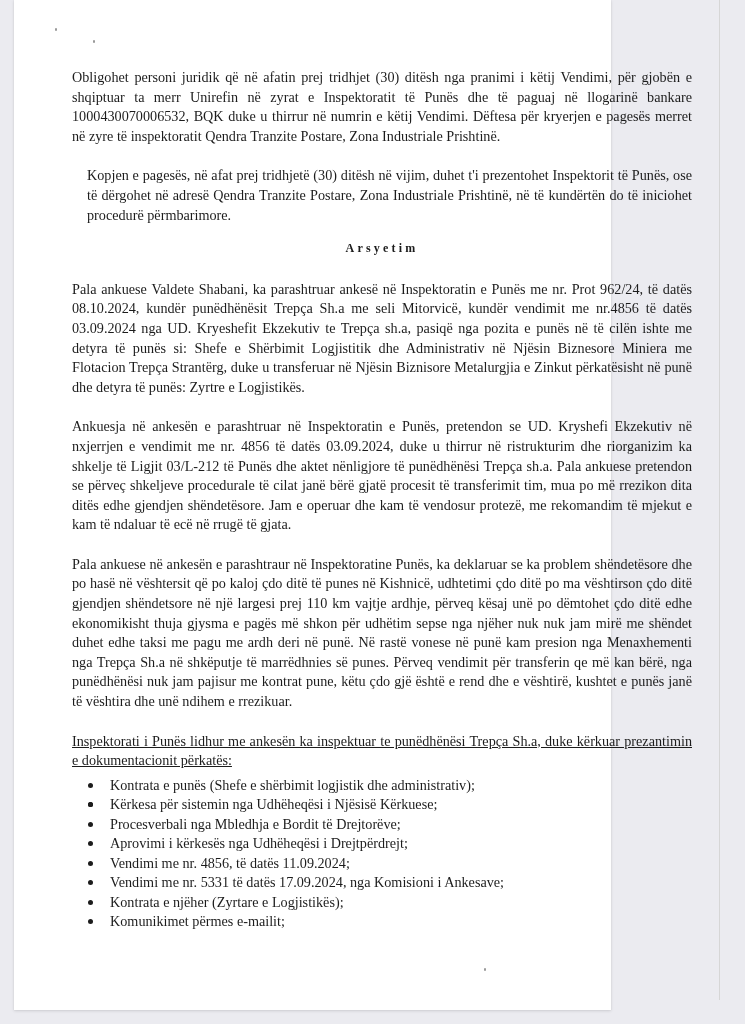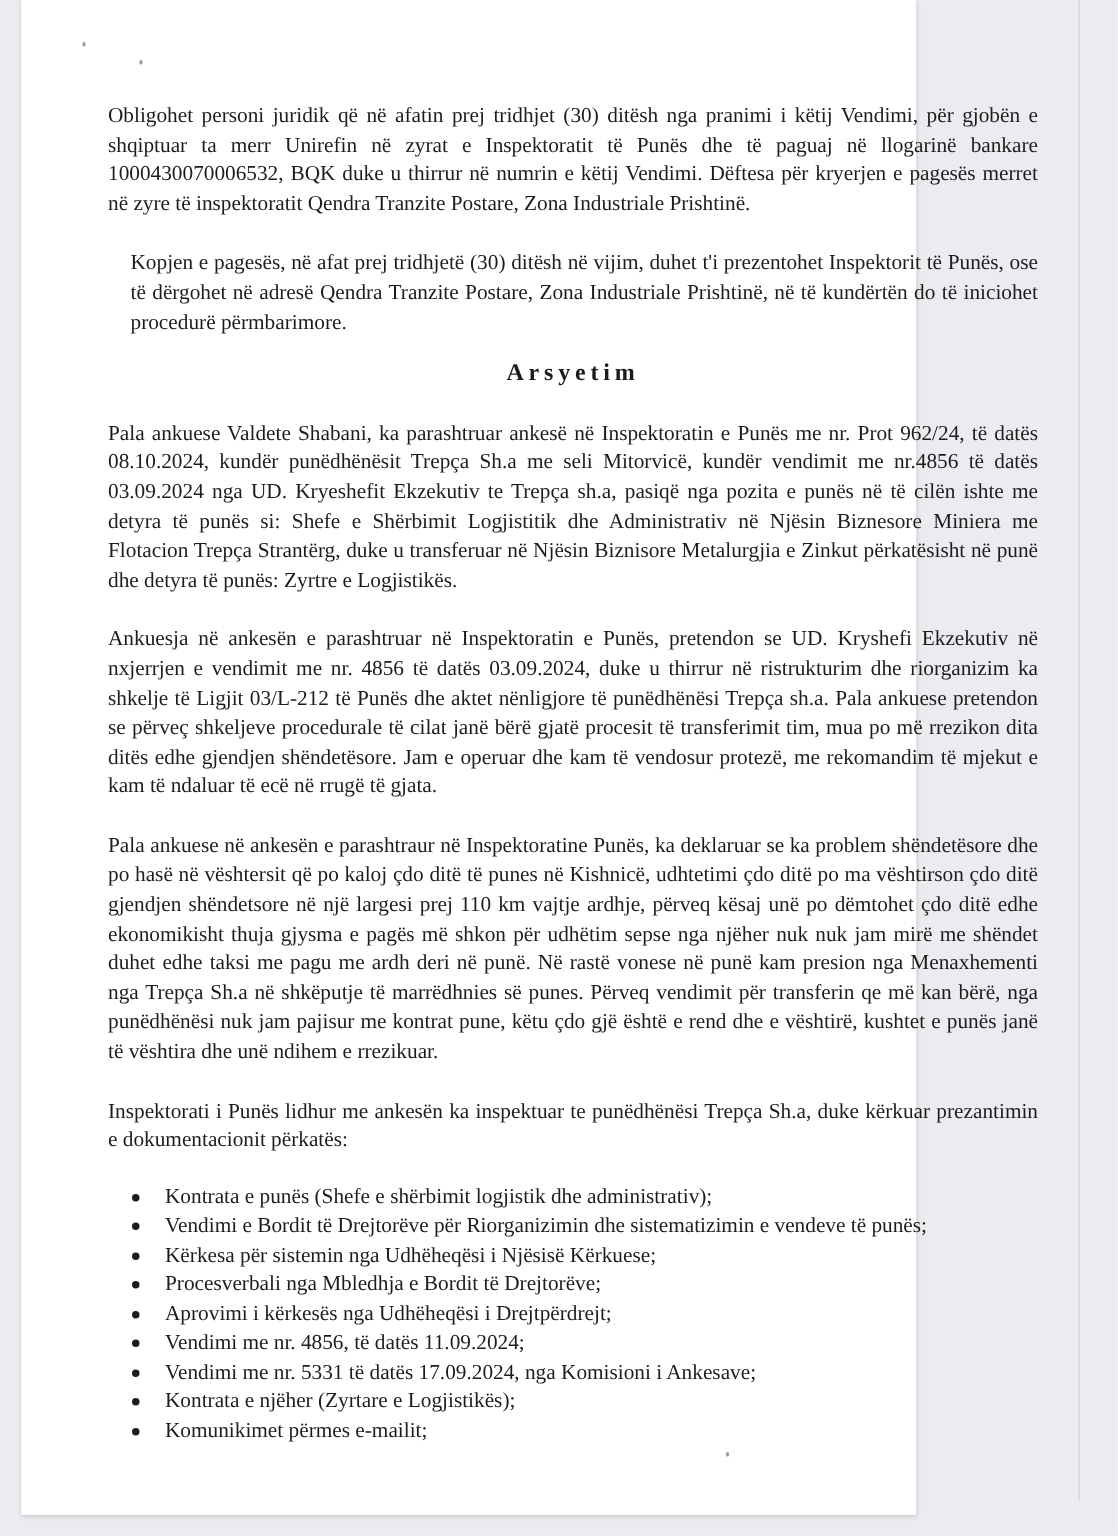--- a/index.html
+++ b/index.html
@@ -46,21 +46,21 @@
   }
   .para {
     margin: 0 0 20px 0;
     text-align: justify;
   }
   .heading {
     text-align: center;
     font-weight: bold;
     letter-spacing: 3.2px;
     margin: 0 0 21px 0;
-    font-size: 16px;
+    font-size: 12px;
   }
   .bullets {
     list-style: none;
     margin: 0;
     padding: 0 0 0 14px;
   }
   .bullets li {
     position: relative;
     padding-left: 24px;
     line-height: 19.5px;
@@ -86,25 +86,25 @@
 
   <div class="content">
     <p class="para">Obligohet personi juridik që në afatin prej tridhjet (30) ditësh nga pranimi i këtij Vendimi, për gjobën e shqiptuar ta merr Unirefin në zyrat e Inspektoratit të Punës dhe të paguaj në llogarinë bankare 1000430070006532, BQK duke u thirrur në numrin e këtij Vendimi. Dëftesa për kryerjen e pagesës merret në zyre të inspektoratit Qendra Tranzite Postare, Zona Industriale Prishtinë.</p>
     <p class="para" style="margin-bottom:14px;margin-left:15px;">Kopjen e pagesës, në afat prej tridhjetë (30) ditësh në vijim, duhet t'i prezentohet Inspektorit të Punës, ose të dërgohet në adresë Qendra Tranzite Postare, Zona Industriale Prishtinë, në të kundërtën do të iniciohet procedurë përmbarimore.</p>
 
     <div class="heading">Arsyetim</div>
 
     <p class="para">Pala ankuese Valdete Shabani, ka parashtruar ankesë në Inspektoratin e Punës me nr. Prot 962/24, të datës 08.10.2024, kundër punëdhënësit Trepça Sh.a me seli Mitorvicë, kundër vendimit me nr.4856 të datës 03.09.2024 nga UD. Kryeshefit Ekzekutiv te Trepça sh.a, pasiqë nga pozita e punës në të cilën ishte me detyra të punës si: Shefe e Shërbimit Logjistitik dhe Administrativ në Njësin Biznesore Miniera me Flotacion Trepça Strantërg, duke u transferuar në Njësin Biznisore Metalurgjia e Zinkut përkatësisht në punë dhe detyra të punës: Zyrtre e Logjistikës.</p>
     <p class="para">Ankuesja në ankesën e parashtruar në Inspektoratin e Punës, pretendon se UD. Kryshefi Ekzekutiv në nxjerrjen e vendimit me nr. 4856 të datës 03.09.2024, duke u thirrur në ristrukturim dhe riorganizim ka shkelje të Ligjit 03/L-212 të Punës dhe aktet nënligjore të punëdhënësi Trepça sh.a. Pala ankuese pretendon se përveç shkeljeve procedurale të cilat janë bërë gjatë procesit të transferimit tim, mua po më rrezikon dita ditës edhe gjendjen shëndetësore. Jam e operuar dhe kam të vendosur protezë, me rekomandim të mjekut e kam të ndaluar të ecë në rrugë të gjata.</p>
     <p class="para">Pala ankuese në ankesën e parashtraur në Inspektoratine Punës, ka deklaruar se ka problem shëndetësore dhe po hasë në vështersit që po kaloj çdo ditë të punes në Kishnicë, udhtetimi çdo ditë po ma vështirson çdo ditë gjendjen shëndetsore në një largesi prej 110 km vajtje ardhje, përveq kësaj unë po dëmtohet çdo ditë edhe ekonomikisht thuja gjysma e pagës më shkon për udhëtim sepse nga njëher nuk nuk jam mirë me shëndet duhet edhe taksi me pagu me ardh deri në punë. Në rastë vonese në punë kam presion nga Menaxhementi nga Trepça Sh.a në shkëputje të marrëdhnies së punes. Përveq vendimit për transferin qe më kan bërë, nga punëdhënësi nuk jam pajisur me kontrat pune, këtu çdo gjë është e rend dhe e vështirë, kushtet e punës janë të vështira dhe unë ndihem e rrezikuar.</p>
-    <p class="para" style="margin-bottom:18px;">Inspektorati i Punës lidhur me ankesën ka inspektuar te punëdhënësi Trepça Sh.a, duke kërkuar prezantimin e dokumentacionit përkatës:</p>
+    <p class="para" style="margin-bottom:5px;text-decoration:underline;">Inspektorati i Punës lidhur me ankesën ka inspektuar te punëdhënësi Trepça Sh.a, duke kërkuar prezantimin e dokumentacionit përkatës:</p>
 
     <ul class="bullets">
       <li><span class="bullet-dot"></span><span>Kontrata e punës (Shefe e shërbimit logjistik dhe administrativ);</span></li>
-      <li><span class="bullet-dot"></span><span>Vendimi e Bordit të Drejtorëve për Riorganizimin dhe sistematizimin e vendeve të punës;</span></li>
+      <li><span class="bullet-dot"></span></li>
       <li><span class="bullet-dot"></span><span>Kërkesa për sistemin nga Udhëheqësi i Njësisë Kërkuese;</span></li>
       <li><span class="bullet-dot"></span><span>Procesverbali nga Mbledhja e Bordit të Drejtorëve;</span></li>
       <li><span class="bullet-dot"></span><span>Aprovimi i kërkesës nga Udhëheqësi i Drejtpërdrejt;</span></li>
       <li><span class="bullet-dot"></span><span>Vendimi me nr. 4856, të datës 11.09.2024;</span></li>
       <li><span class="bullet-dot"></span><span>Vendimi me nr. 5331 të datës 17.09.2024, nga Komisioni i Ankesave;</span></li>
       <li><span class="bullet-dot"></span><span>Kontrata e njëher (Zyrtare e Logjistikës);</span></li>
       <li><span class="bullet-dot"></span><span>Komunikimet përmes e-mailit;</span></li>
     </ul>
   </div>
 </div>

